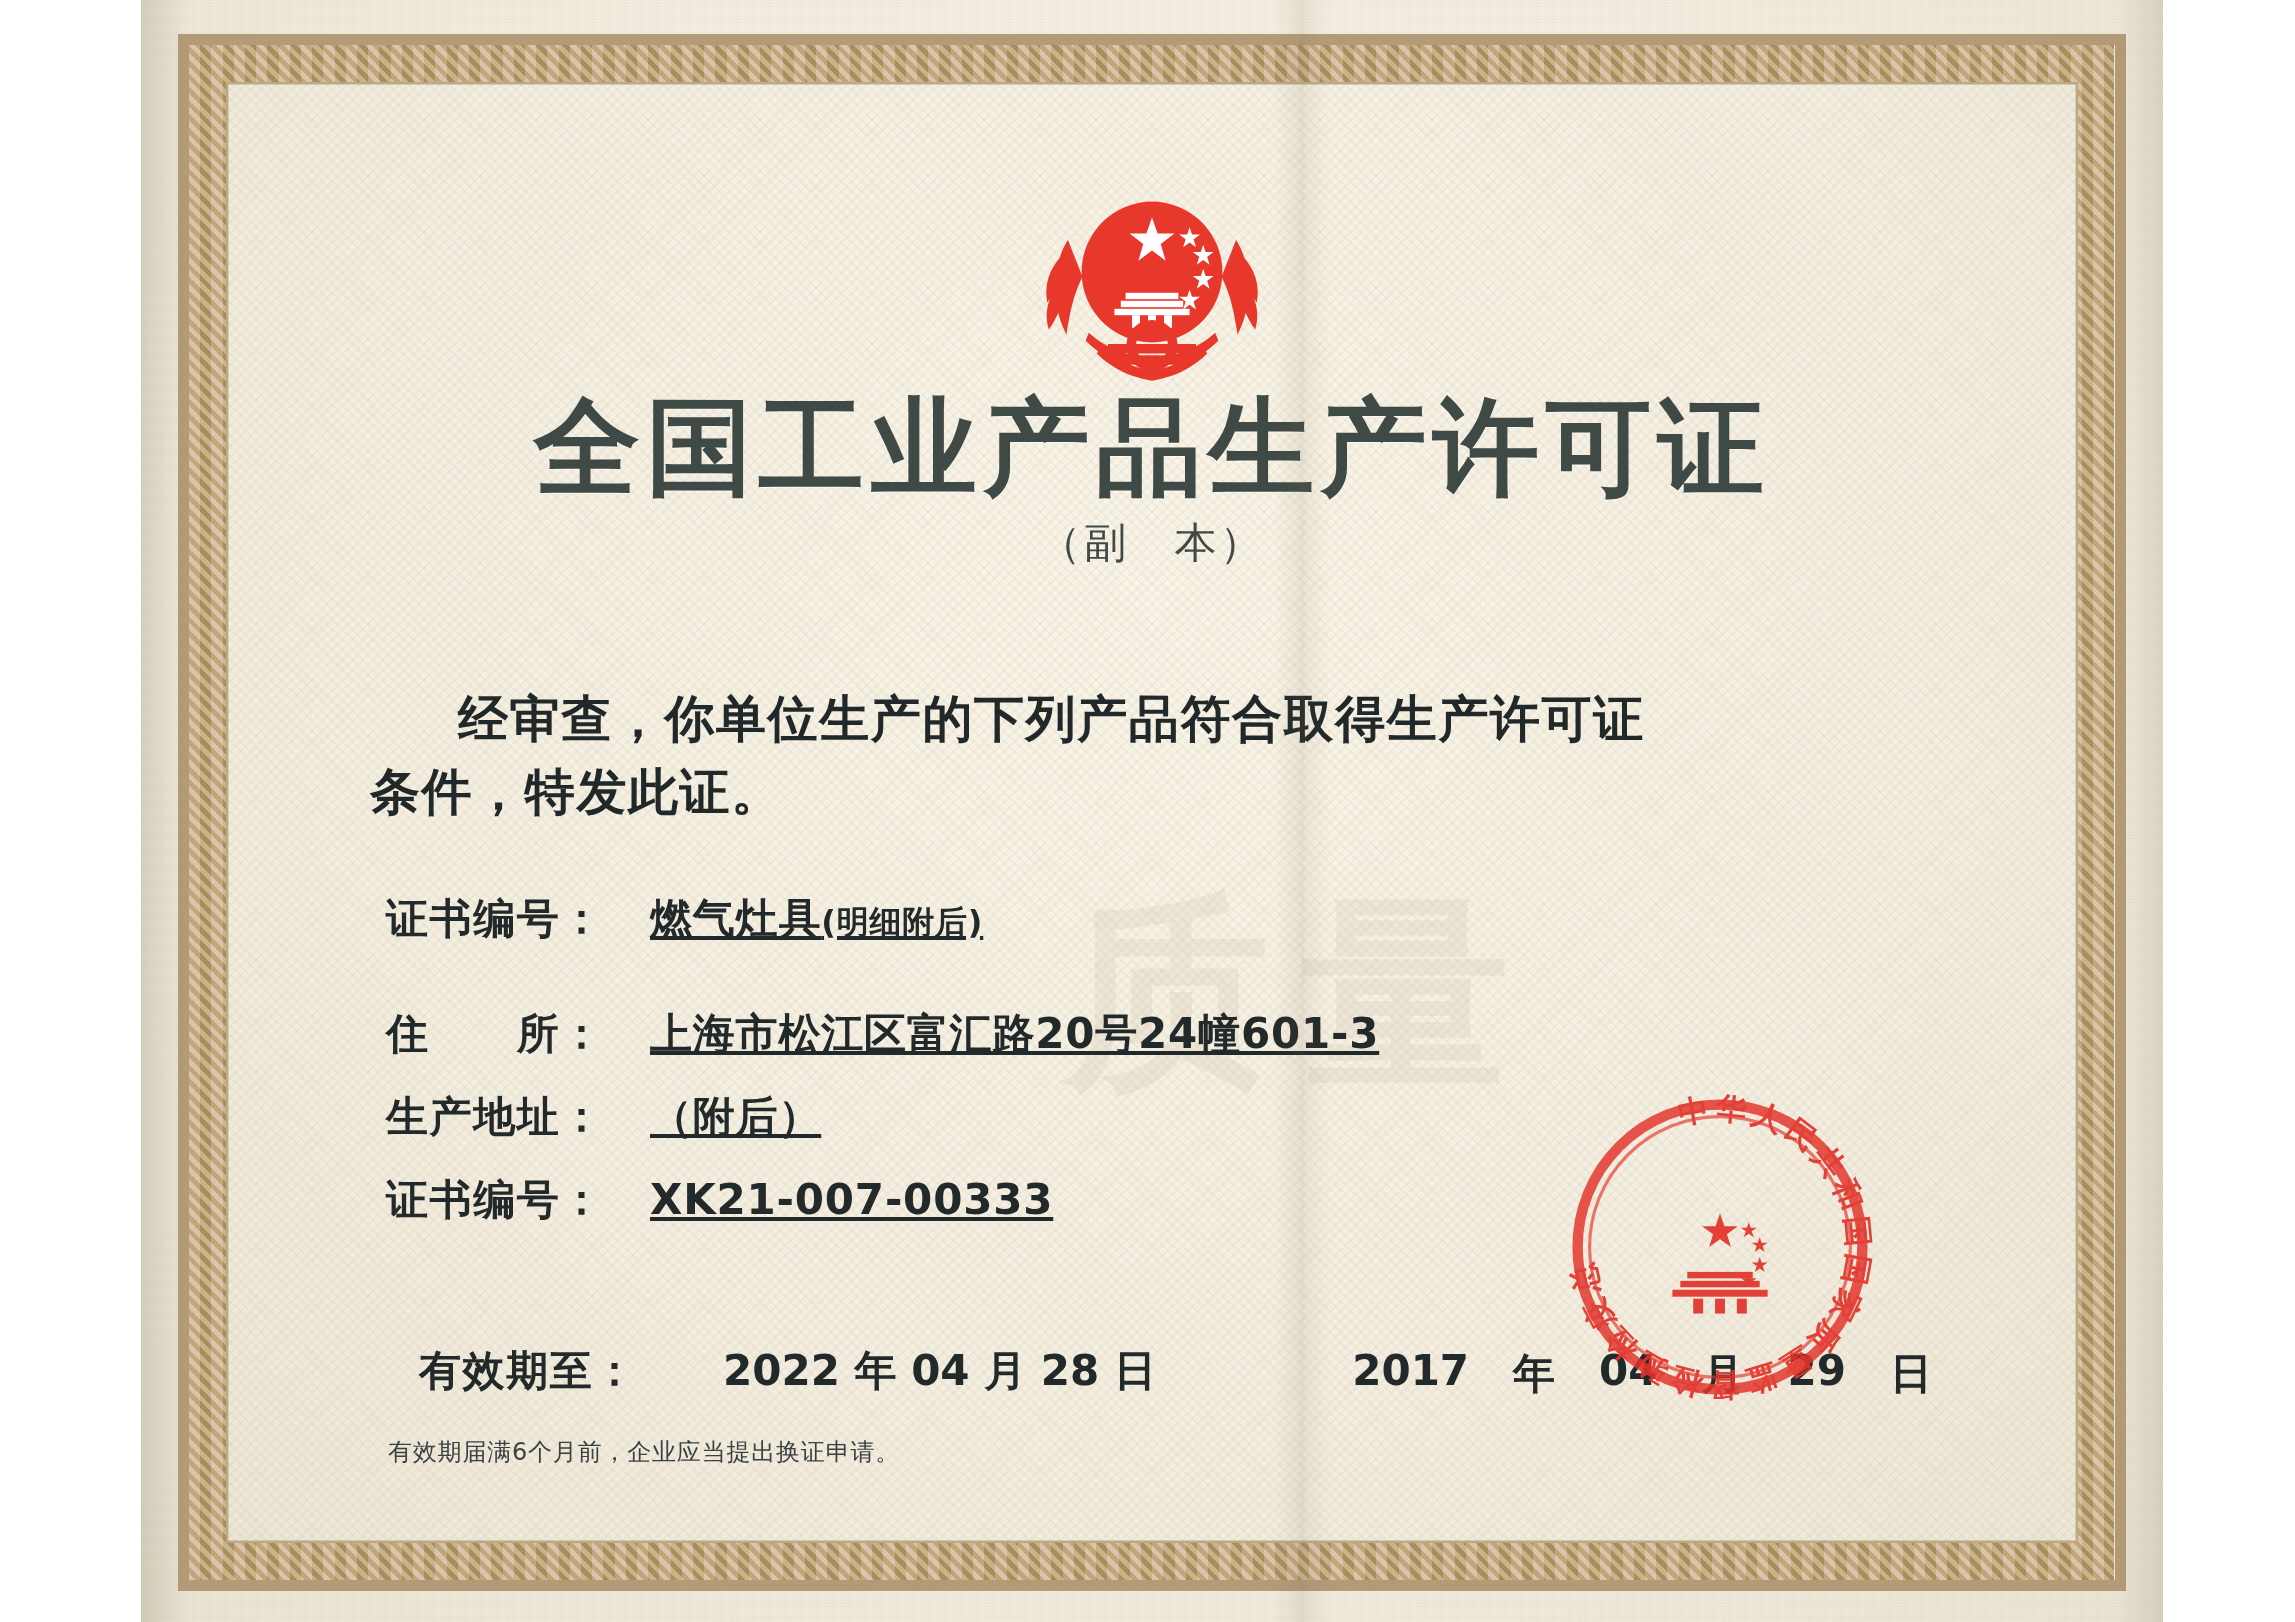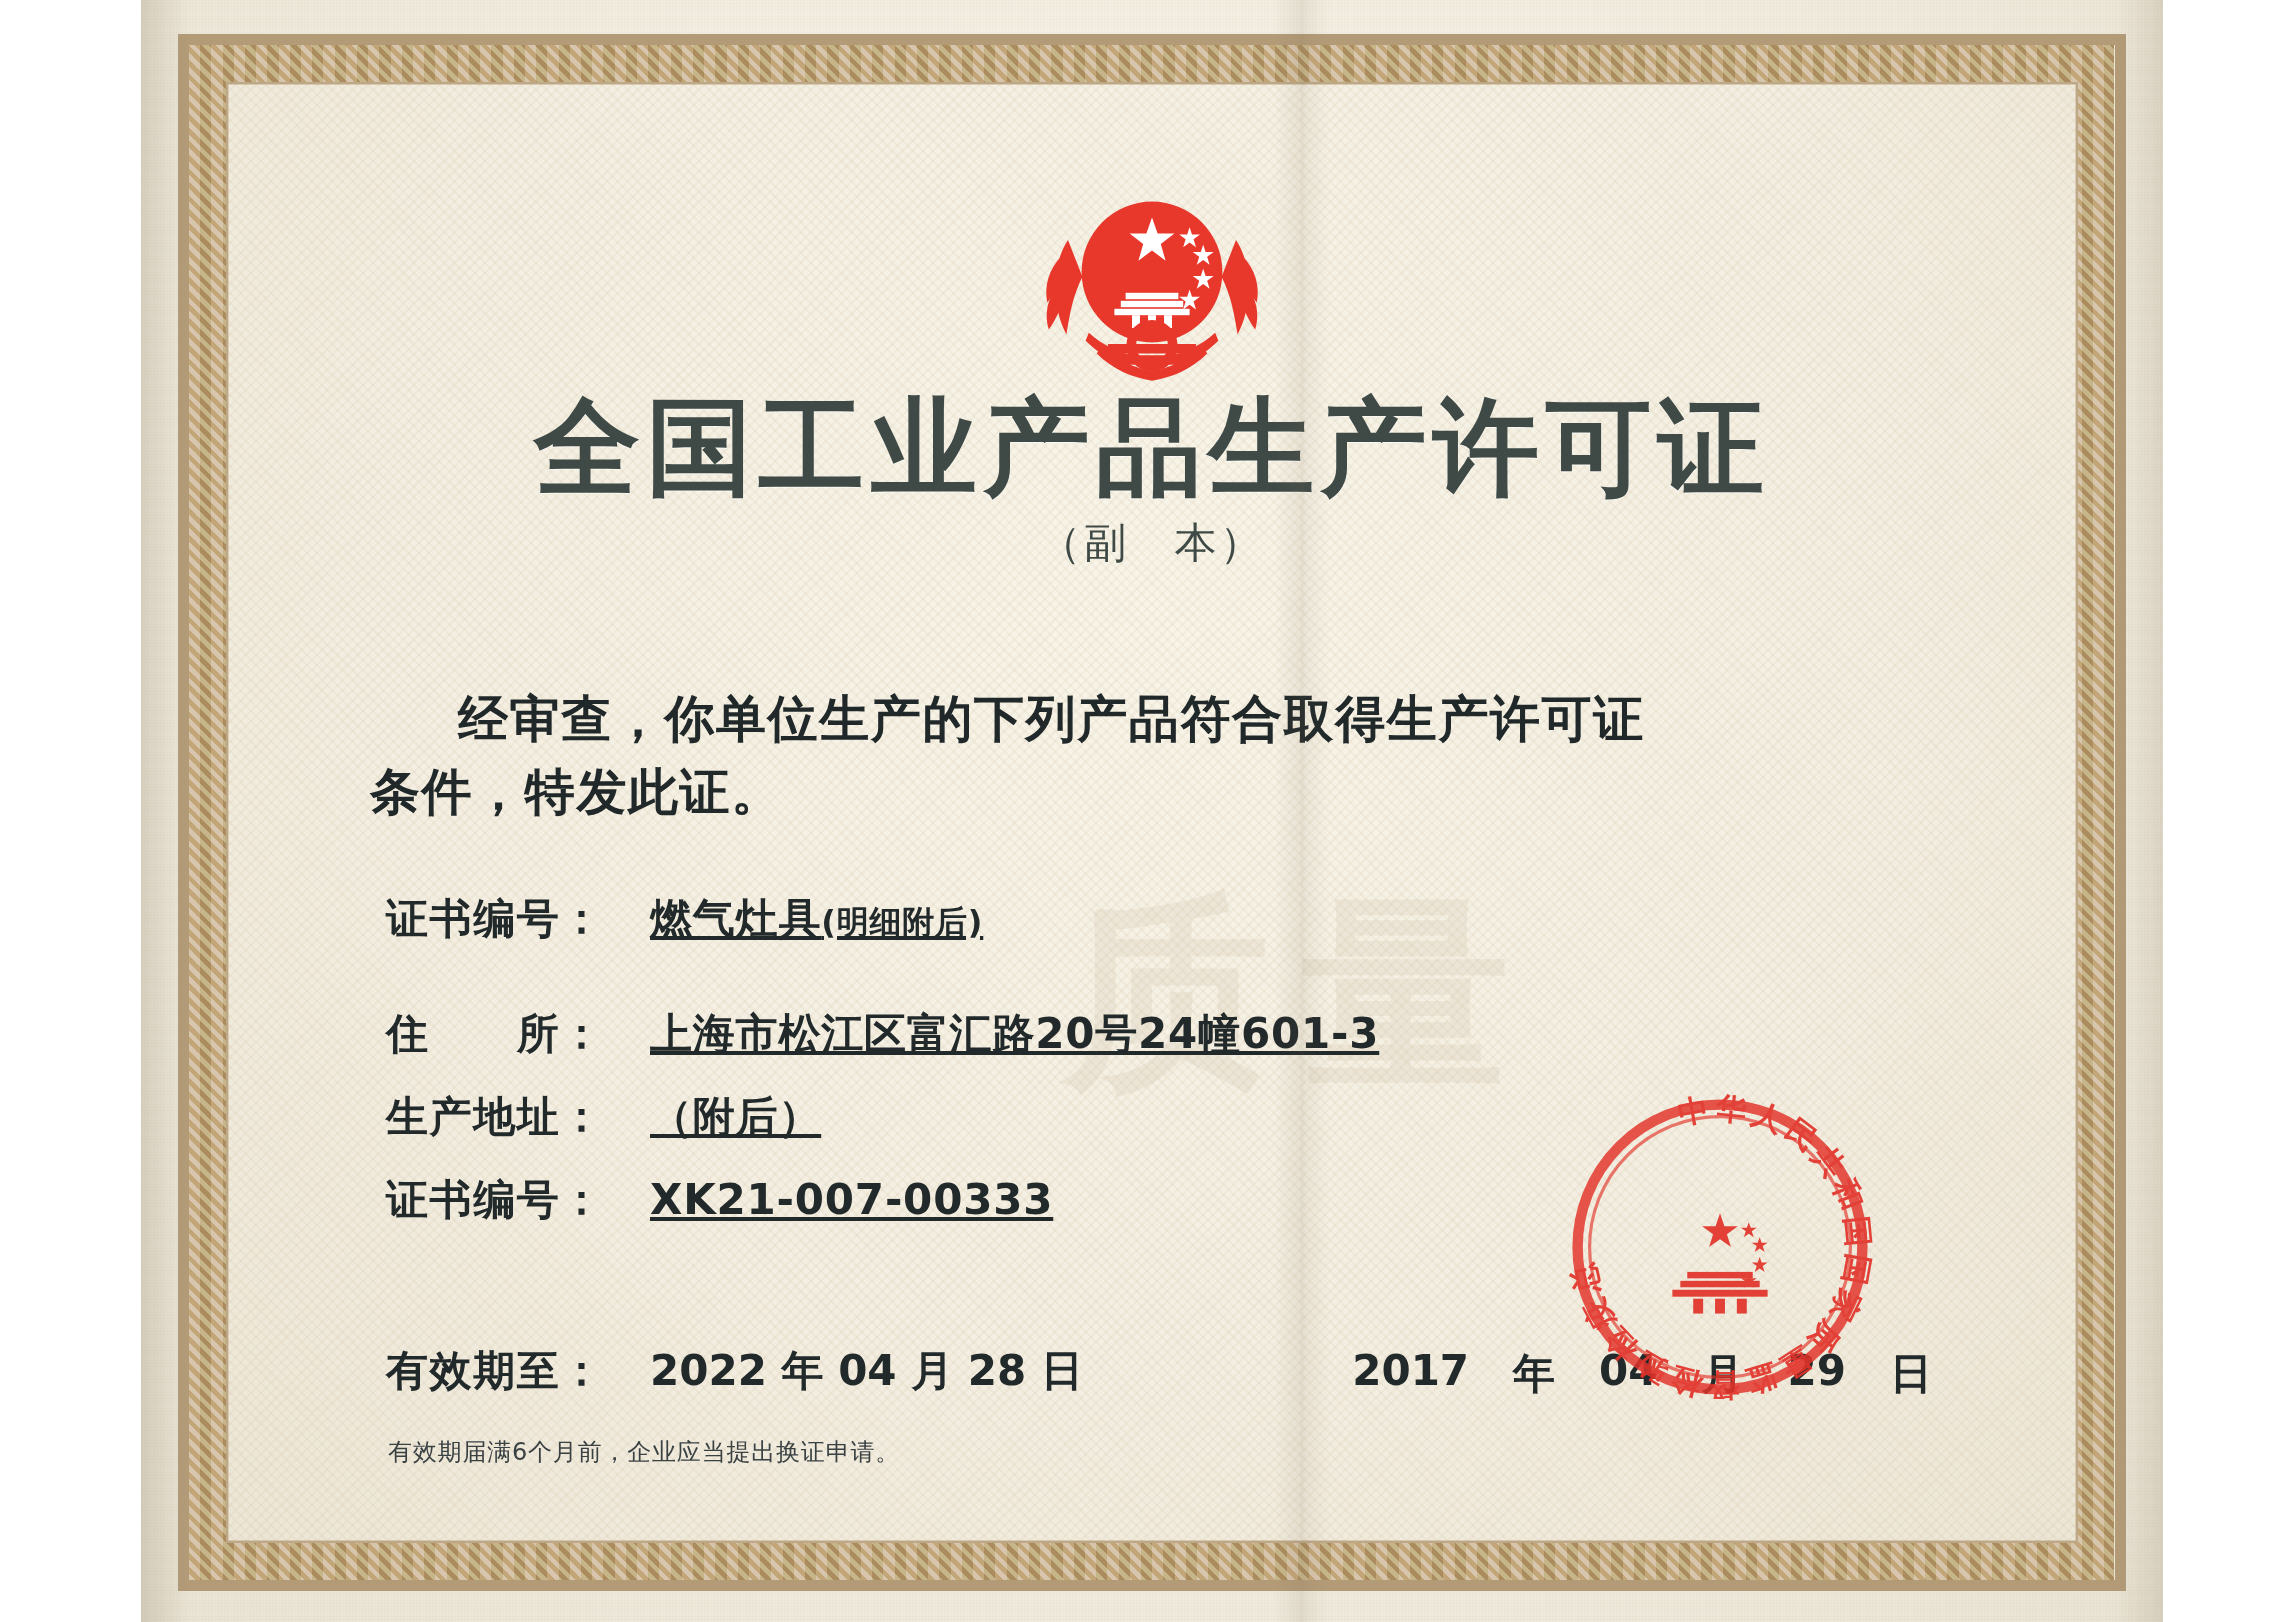--- a/index.html
+++ b/index.html
@@ -220,22 +220,22 @@
     position: absolute;
     top: 1261px;
     left: 160px;
     width: 1554px;
     display: flex;
     align-items: baseline;
     font-size: 42px;
     color: #22292b;
     font-weight: 600;
   }
-  .datebar .expiry-label { width: 264px; flex: 0 0 264px; letter-spacing: 1.6px; }
-  .datebar .expiry-value { flex: 0 0 auto; }
+  .datebar .expiry-label { width: 264px; flex: 0 0 264px; letter-spacing: 1.6px; margin-left: 33px; }
+  .datebar .expiry-value { flex: 0 0 auto; margin-left: 40px; }
   .datebar .issue {
     margin-left: auto;
     display: flex;
     align-items: flex-start;
     gap: 44px;
     padding-right: 8px;
   }
 
   .footnote {
     position: absolute;

